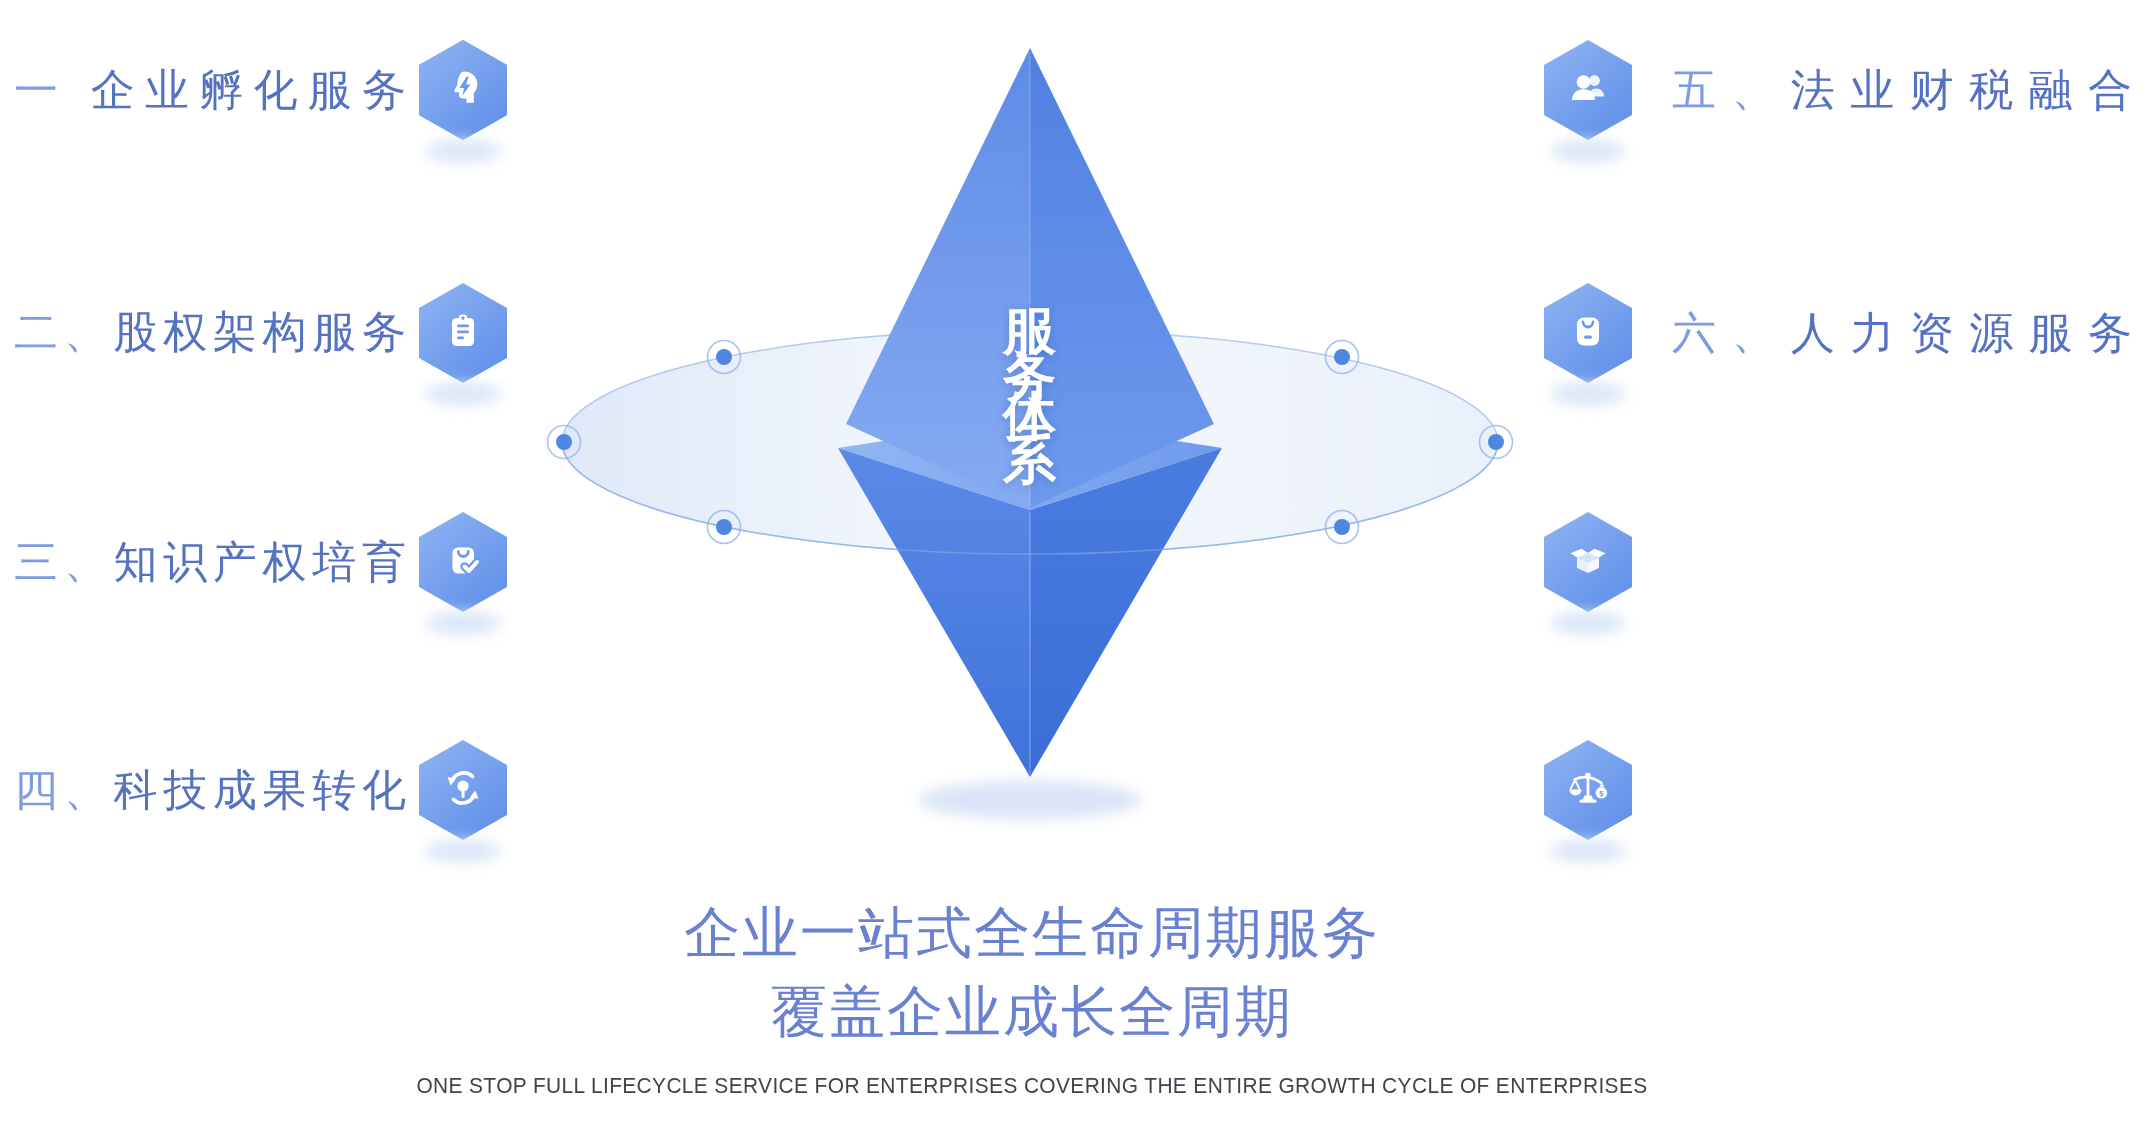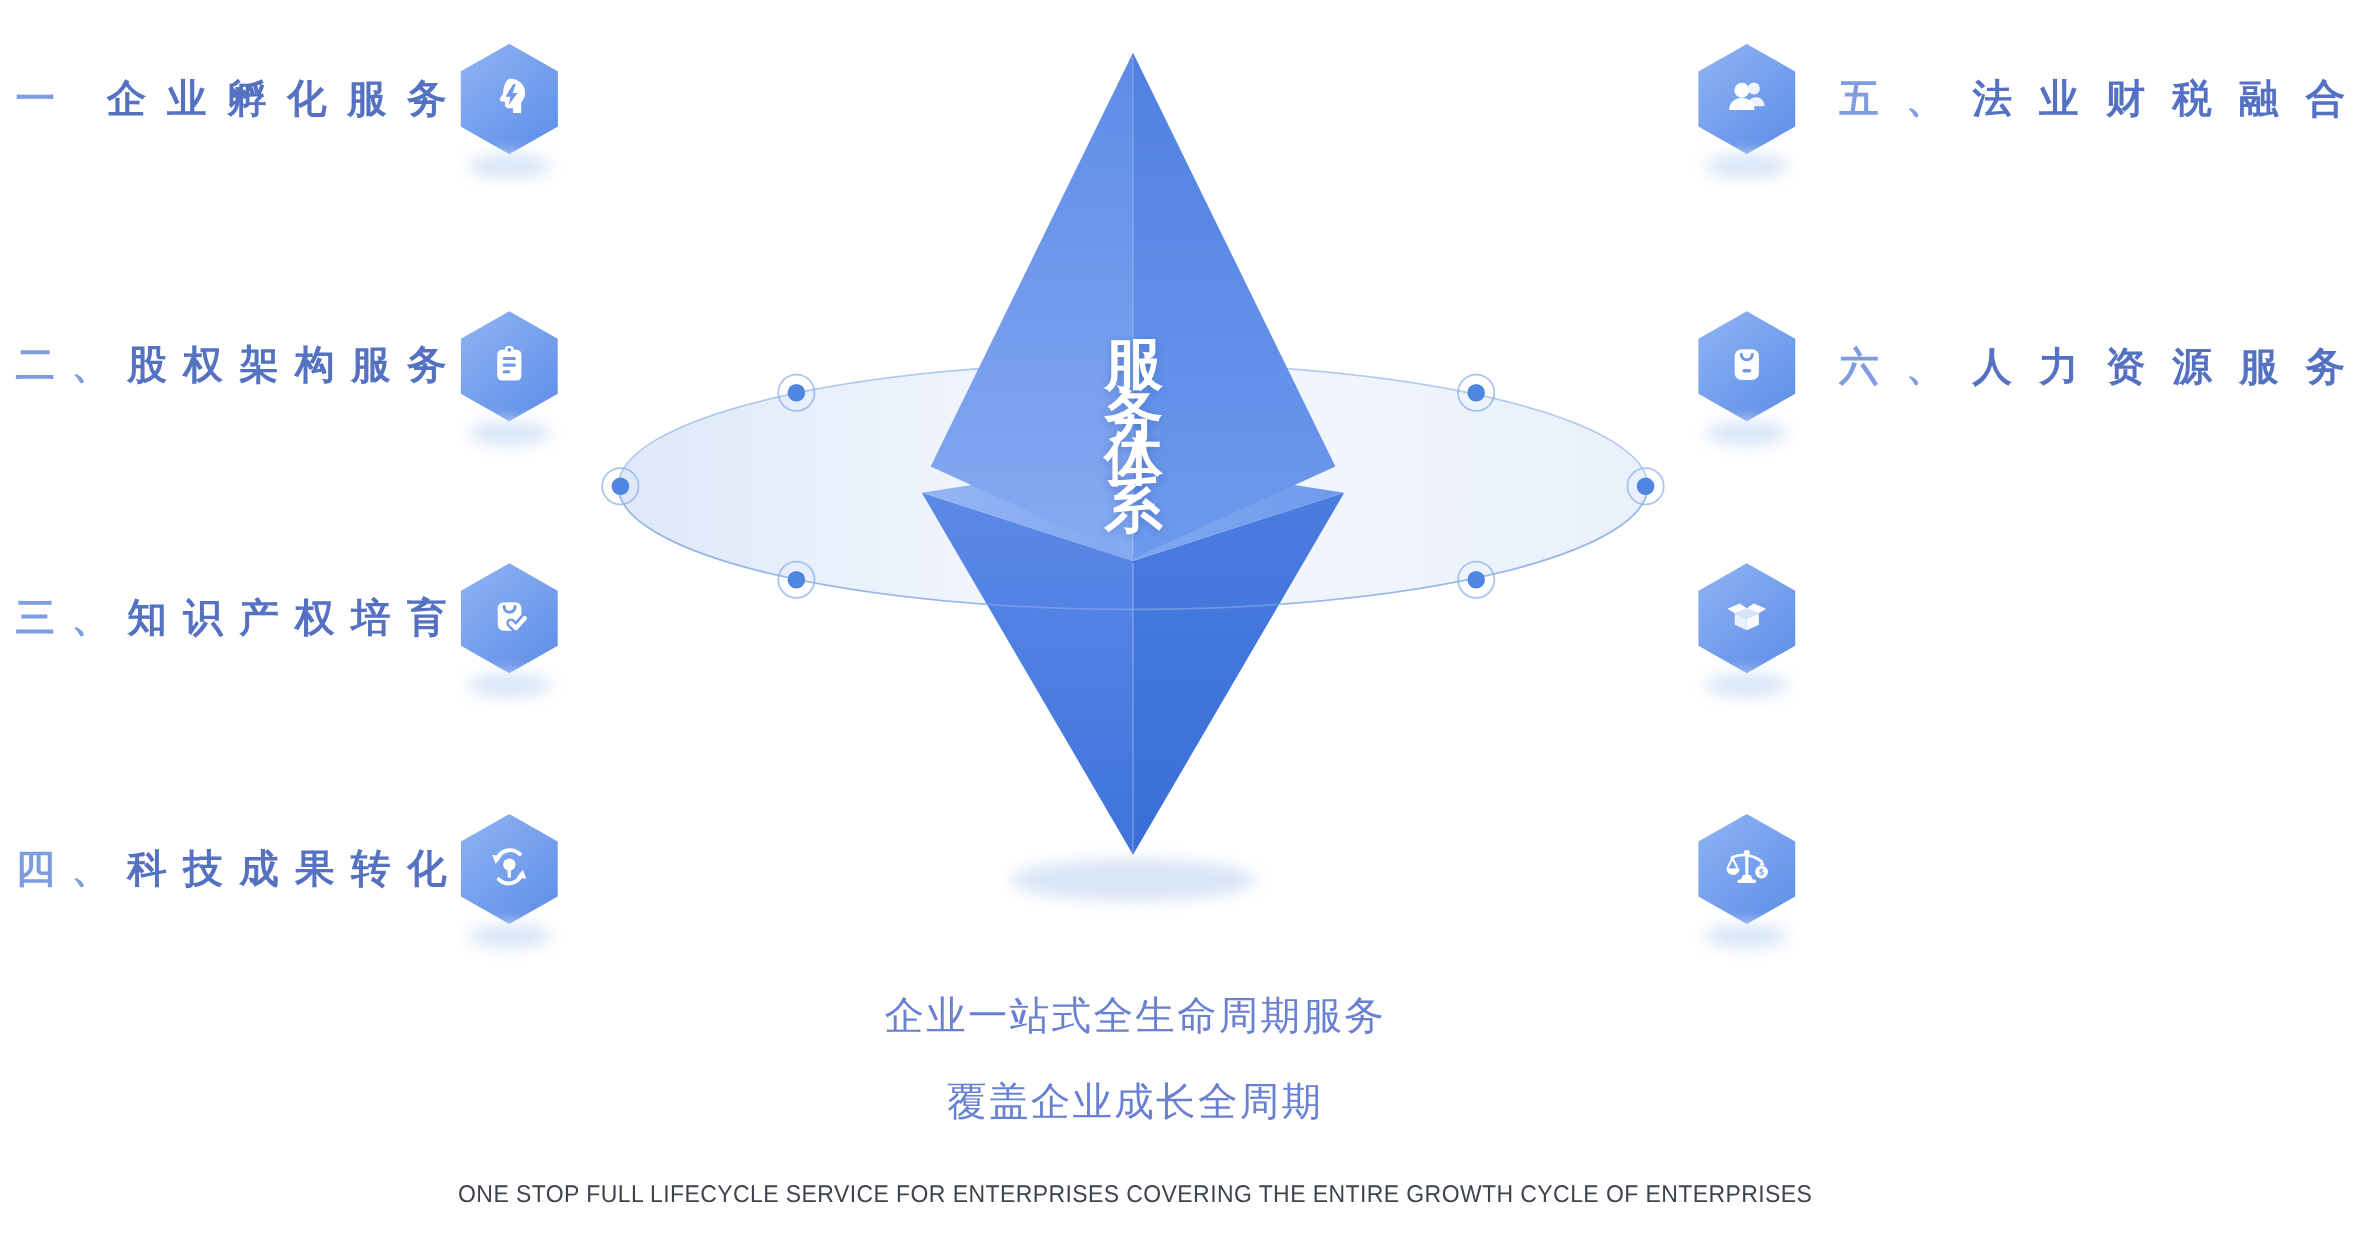--- a/index.html
+++ b/index.html
@@ -4,21 +4,21 @@
 <style>
   html,body{margin:0;padding:0;background:#ffffff;}
   .stage{
     position:relative;width:2146px;height:1140px;background:#ffffff;overflow:hidden;
     font-family:"Liberation Sans","DejaVu Sans",sans-serif;
   }
   .stage svg.bg{position:absolute;left:0;top:0;z-index:0;}
 
   
   .item-text{
-    position:absolute;z-index:2;font-size:36px;font-weight:700;line-height:1;
+    position:absolute;z-index:2;font-size:44px;font-weight:400;line-height:1;
     transform:translateY(-50%);white-space:nowrap;
   }
   .item-text.just{white-space:normal;text-align:justify;text-align-last:justify;}
   .item-text .num{color:#7F9CE0;}
   .item-text .lbl{color:#5572C2;}
 
   .lt{left:14px;width:392px;}
   .rt{left:1672px;width:460px;}
 
   
@@ -33,21 +33,21 @@
   
   .v-title{
     position:absolute;z-index:3;left:1004px;top:268px;
     writing-mode:vertical-rl;text-orientation:upright;
     font-size:53px;font-weight:700;color:#ffffff;letter-spacing:40px;line-height:1;
     text-shadow:0 2px 8px rgba(40,80,170,0.35);
   }
 
   
   .footer{position:absolute;left:0;width:2064px;text-align:center;z-index:2;}
-  .cn-line{font-size:36px;font-weight:500;color:#6A81D2;letter-spacing:2px;line-height:1;}
+  .cn-line{font-size:56px;font-weight:500;color:#6A81D2;letter-spacing:2px;line-height:1;}
   .f1{top:905px;} .f2{top:984px;}
   .en-line{
     top:1075px;font-size:22px;font-weight:500;color:#3E444C;letter-spacing:0.4px;line-height:1;
     transform:scaleX(0.95);
   }
 </style>
 </head>
 <body>
 
 <div class="stage">

